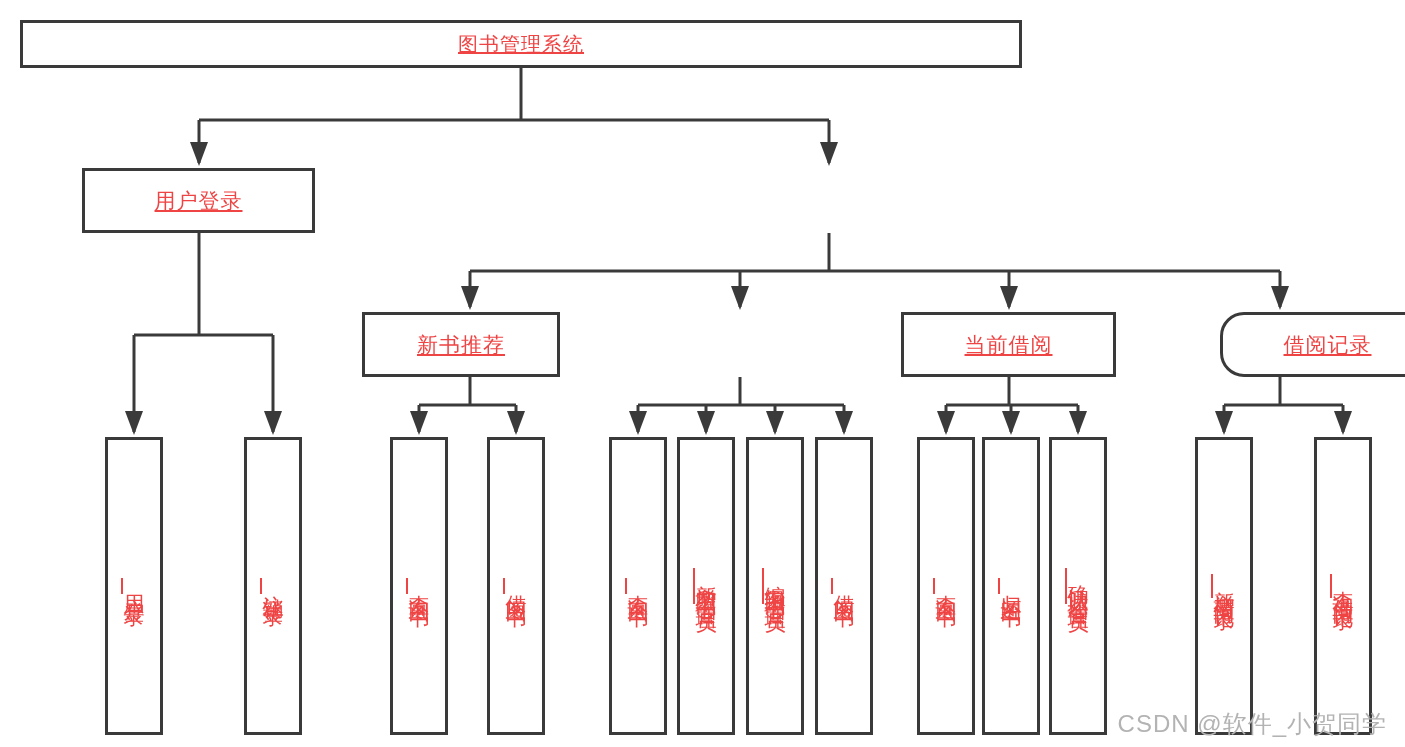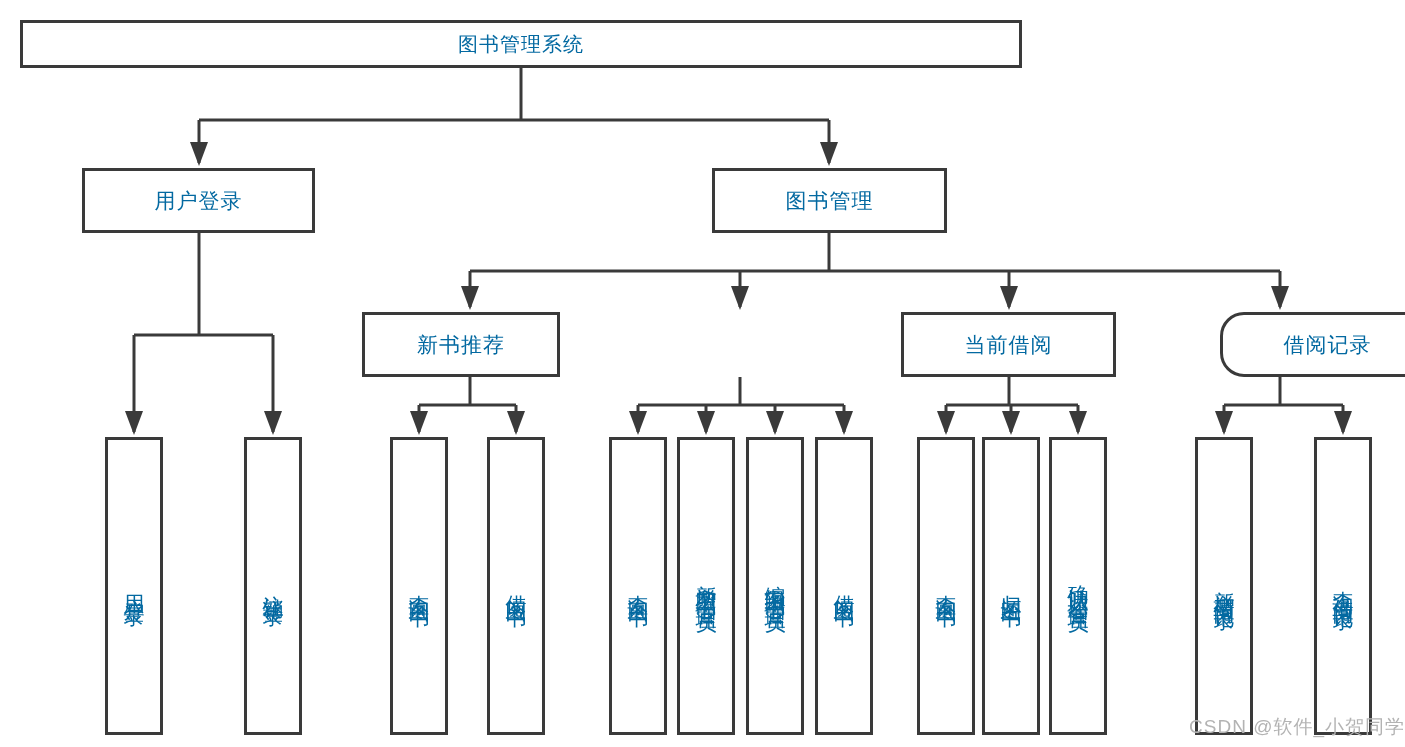--- a/index.html
+++ b/index.html
@@ -20,25 +20,26 @@
     left: 0; top: 0;
     width: 1405px;
     height: 747px;
     pointer-events: none;
   }
   .node {
     position: absolute;
     box-sizing: border-box;
     border: 3px solid #3a3a3a;
     background: #ffffff;
-    color: #0369a1;
+    color: #ef4444;
     display: flex;
     align-items: center;
     justify-content: center;
     text-align: right;
+    text-decoration: underline;
   }
   .node.root {
     left: 20px; top: 20px; width: 1002px; height: 48px;
     font-size: 20px;
     letter-spacing: 1px;
   }
   .node.branch {
     height: 65px;
     font-size: 21px;
     letter-spacing: 1px;
@@ -47,23 +48,23 @@
     top: 437px;
     width: 58px;
     height: 298px;
     font-size: 21px;
     writing-mode: vertical-rl;
     letter-spacing: 4px;
     line-height: 58px;
   }
   .watermark {
     position: absolute;
-    right: 0;
+    right: 18px;
     bottom: 7px;
-    font-size: 19px;
+    font-size: 24px;
     color: #b3b3b3;
     letter-spacing: 1px;
     white-space: nowrap;
   }
   
   #n-user-login      { left: 82px;   top: 168px; width: 233px; }
   #n-book-mgmt       { left: 712px;  top: 168px; width: 235px; }
   #n-new-book-rec    { left: 362px;  top: 312px; width: 198px; }
   #n-book-borrow     { left: 632px;  top: 312px; width: 215px; }
   #n-current-borrow  { left: 901px;  top: 312px; width: 215px; }
@@ -141,21 +142,20 @@
         <path d="M1224 405 H1343"></path>
         <path d="M1224 405 V432" marker-end="url(#arrowhead)"></path>
         <path d="M1343 405 V432" marker-end="url(#arrowhead)"></path>
       </g>
     </g>
   </svg>
 
   <div class="node root">图书管理系统</div>
 
   <div class="node branch" id="n-user-login">用户登录</div>
-  <div class="node branch" id="n-book-mgmt">图书管理</div>
 
   <div class="node branch" id="n-new-book-rec">新书推荐</div>
   <div class="node branch" id="n-current-borrow">当前借阅</div>
   <div class="node branch" id="n-borrow-records">借阅记录</div>
 
   <div class="node leaf" id="l-user-login">用户登录</div>
   <div class="node leaf" id="l-logout">注销登录</div>
 
   <div class="node leaf" id="l-query-book-1">查询图书</div>
   <div class="node leaf" id="l-borrow-book-1">借阅图书</div>

